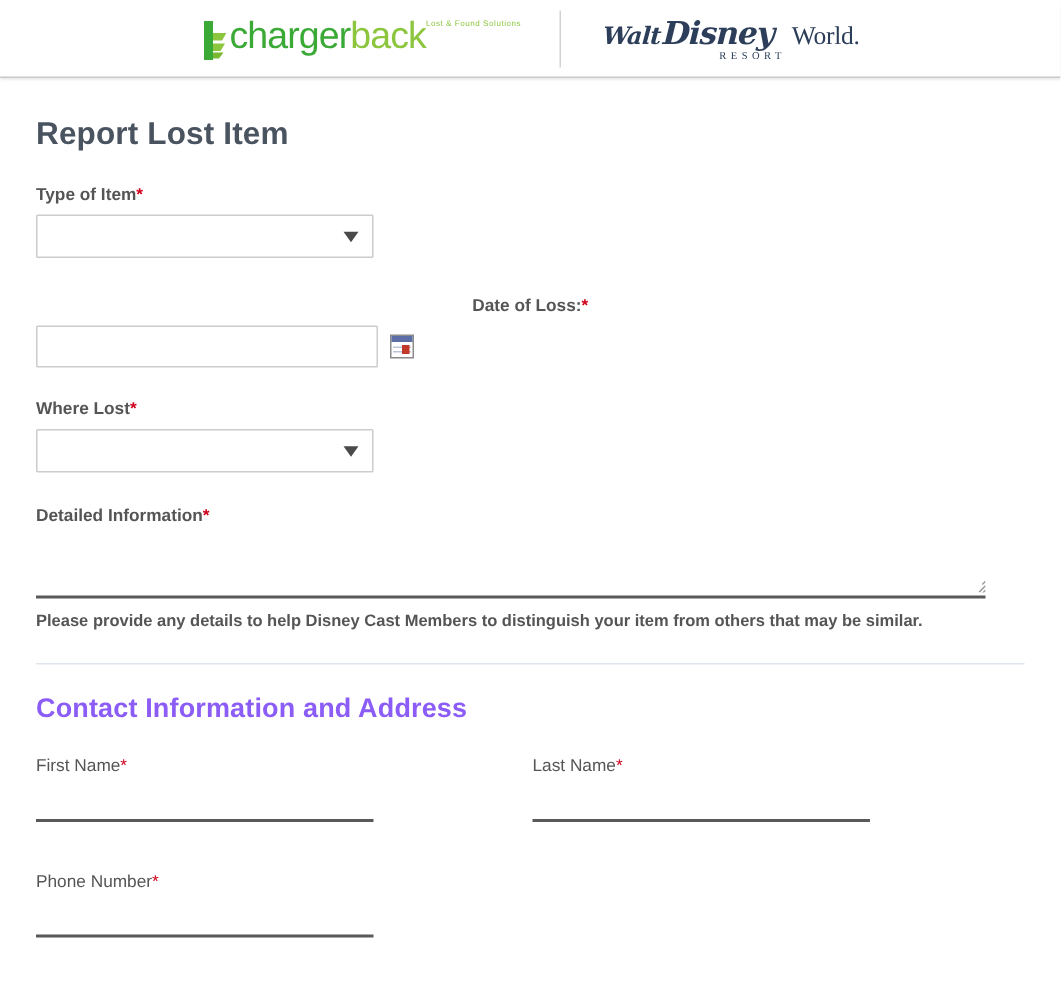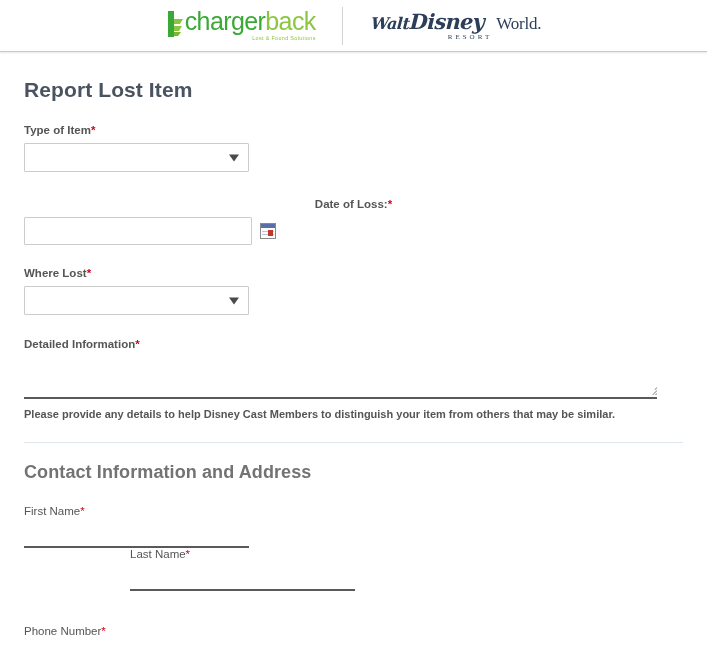--- a/index.html
+++ b/index.html
@@ -40,21 +40,21 @@
   }
   .cb-mark {
     width: 17px;
     height: 26px;
     position: relative;
     margin-right: 2px;
     margin-top: 2px;
   }
   .cb-text-wrap {
     display: flex;
-    flex-direction: column;
+    flex-direction: row;
     line-height: 1;
   }
   .cb-wordmark {
     font-size: 25px;
     letter-spacing: -0.6px;
     font-weight: 400;
     line-height: 1;
     white-space: nowrap;
   }
   .cb-charger { color: #3aa935; }
@@ -127,21 +127,21 @@
   h1.section-title {
     font-size: 21px;
     font-weight: bold;
     color: #4a5360;
     margin: 26px 0 22px 0;
     letter-spacing: 0.1px;
   }
   h2.section-title {
     font-size: 18px;
     font-weight: bold;
-    color: #737373;
+    color: #8b5cf6;
     margin: 19px 0 22px 0;
     letter-spacing: 0.1px;
   }
 
   .field-label {
     font-size: 11.5px;
     color: #555555;
     margin-bottom: 7px;
     display: block;
   }
@@ -248,21 +248,20 @@
 
   .hr-divider {
     border: 0;
     border-top: 1px solid #dfe6ee;
     margin: 22px 0 0 0;
   }
 
   
   .row {
     display: flex;
-    flex-direction: column;
   }
   .col {
     width: 225px;
   }
   .col.right {
     margin-left: 106px;
   }
   .underline-input {
     width: 100%;
     height: 24px;

